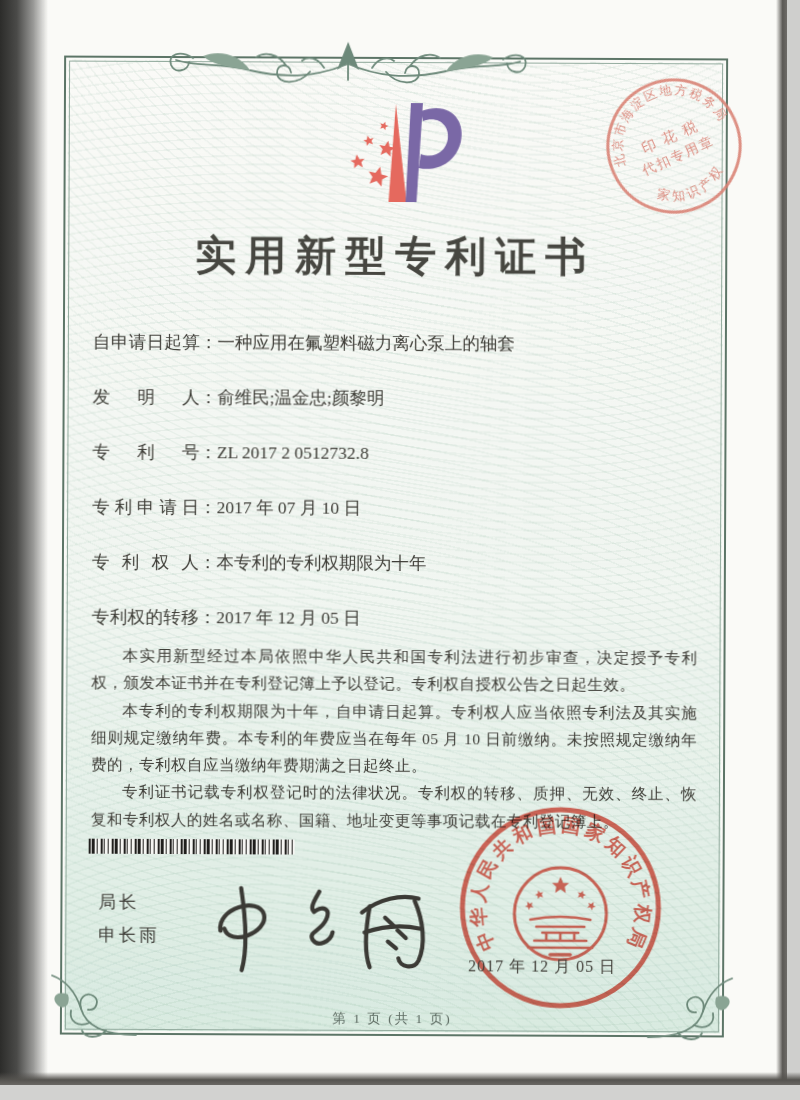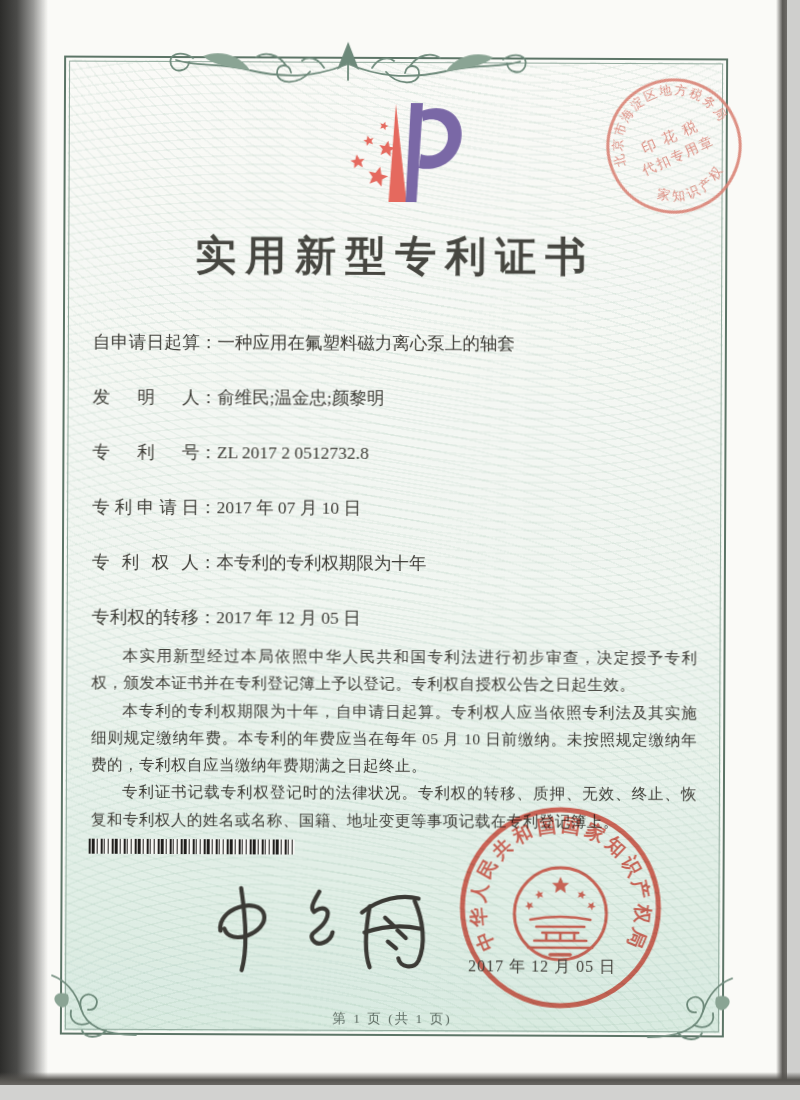--- a/index.html
+++ b/index.html
@@ -140,20 +140,24 @@
   </div>
 
   <div class="paras">
     <p>本实用新型经过本局依照中华人民共和国专利法进行初步审查，决定授予专利权，颁发本证书并在专利登记簿上予以登记。专利权自授权公告之日起生效。</p>
     <p>本专利的专利权期限为十年，自申请日起算。专利权人应当依照专利法及其实施细则规定缴纳年费。本专利的年费应当在每年 05 月 10 日前缴纳。未按照规定缴纳年费的，专利权自应当缴纳年费期满之日起终止。</p>
     <p>专利证书记载专利权登记时的法律状况。专利权的转移、质押、无效、终止、恢复和专利权人的姓名或名称、国籍、地址变更等事项记载在专利登记簿上。</p>
   </div>
 
   <div class="barcode"></div>
 
+  <div class="signer">
+    <div>局长</div>
+    <div>申长雨</div>
+  </div>
 
   <svg class="signature" width="290" height="100" viewBox="0 0 290 100">
     <g stroke="#3b3a35" stroke-width="4.2" fill="none" stroke-linecap="round" stroke-linejoin="round" transform="rotate(-2 145 50)">
       <path d="M16,52 C13,29 55,19 60,37 C64,55 25,69 20,50"></path>
       <path d="M38,10 C41,35 43,70 36,92"></path>
       <path d="M116,16 C110,26 106,32 110,36 C120,29 127,34 122,44 C117,55 103,56 108,64 C113,72 126,66 128,57"></path>
       <path d="M158,38 C176,25 197,21 215,26"></path>
       <path d="M166,32 C161,55 159,78 164,93"></path>
       <path d="M211,28 C219,48 221,72 213,88 C208,97 194,94 193,85"></path>
       <path d="M160,58 C180,52 200,52 215,56"></path>

